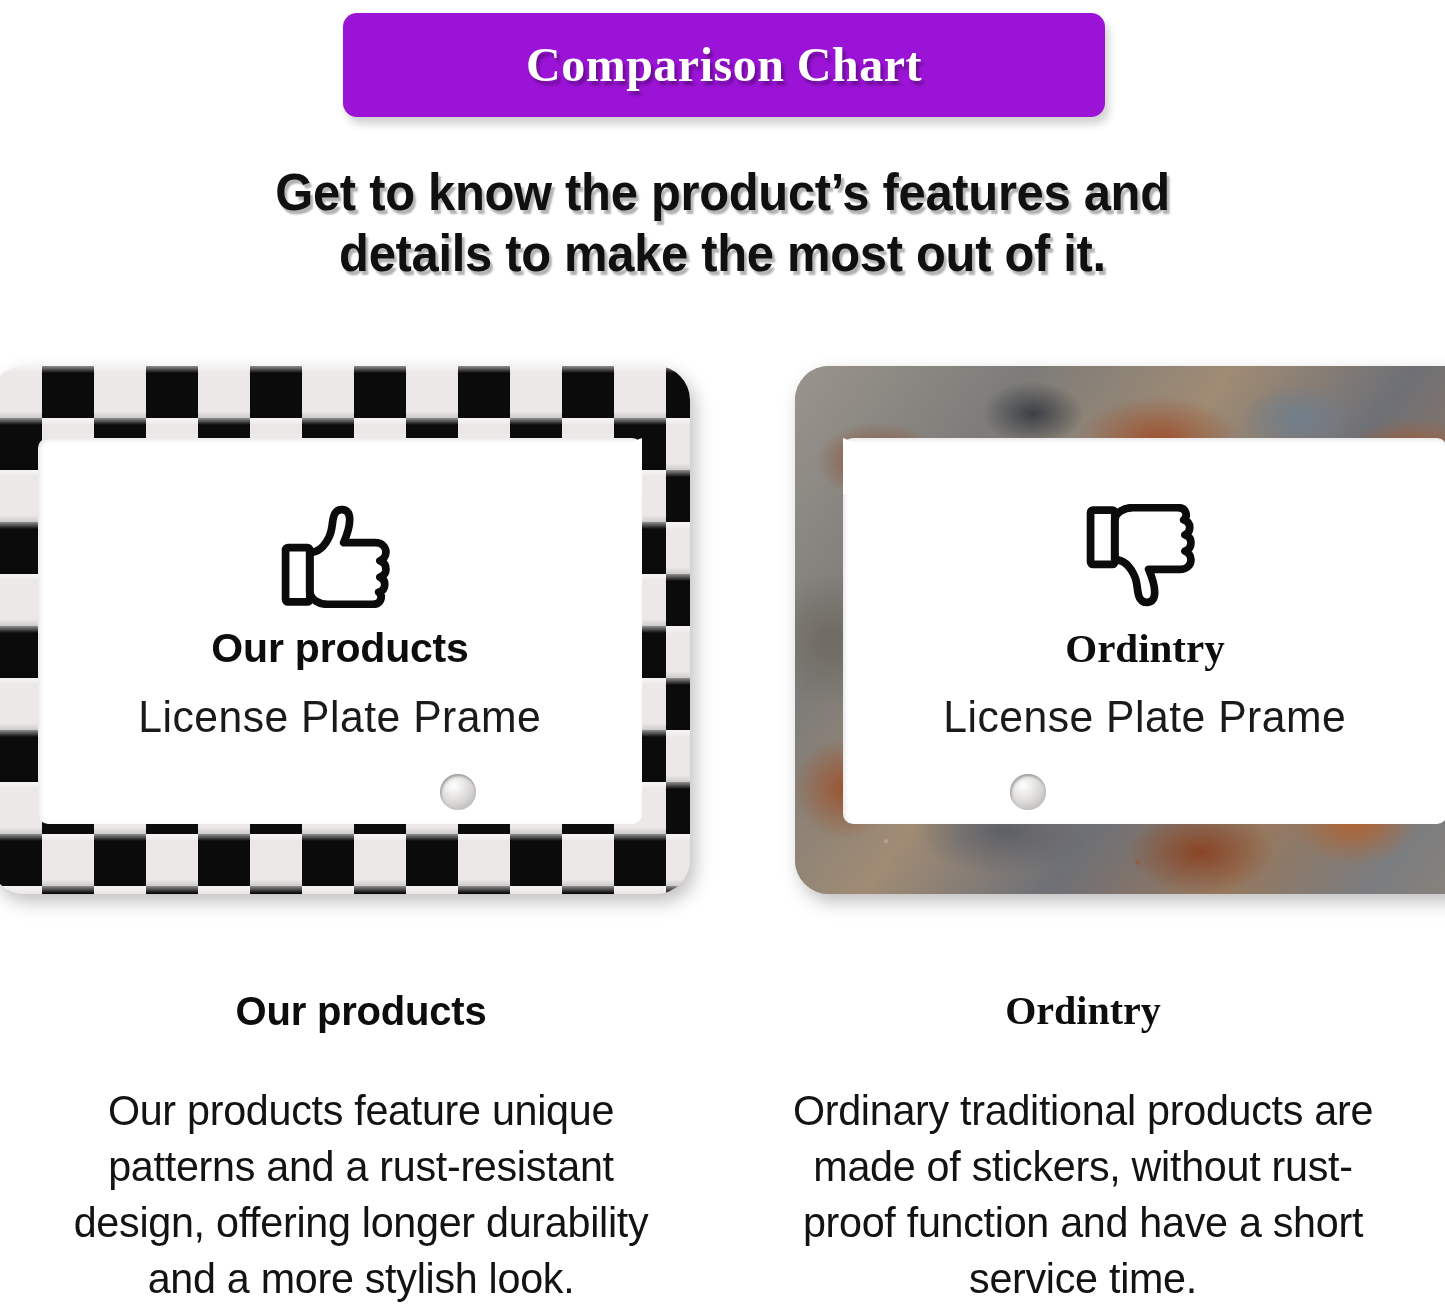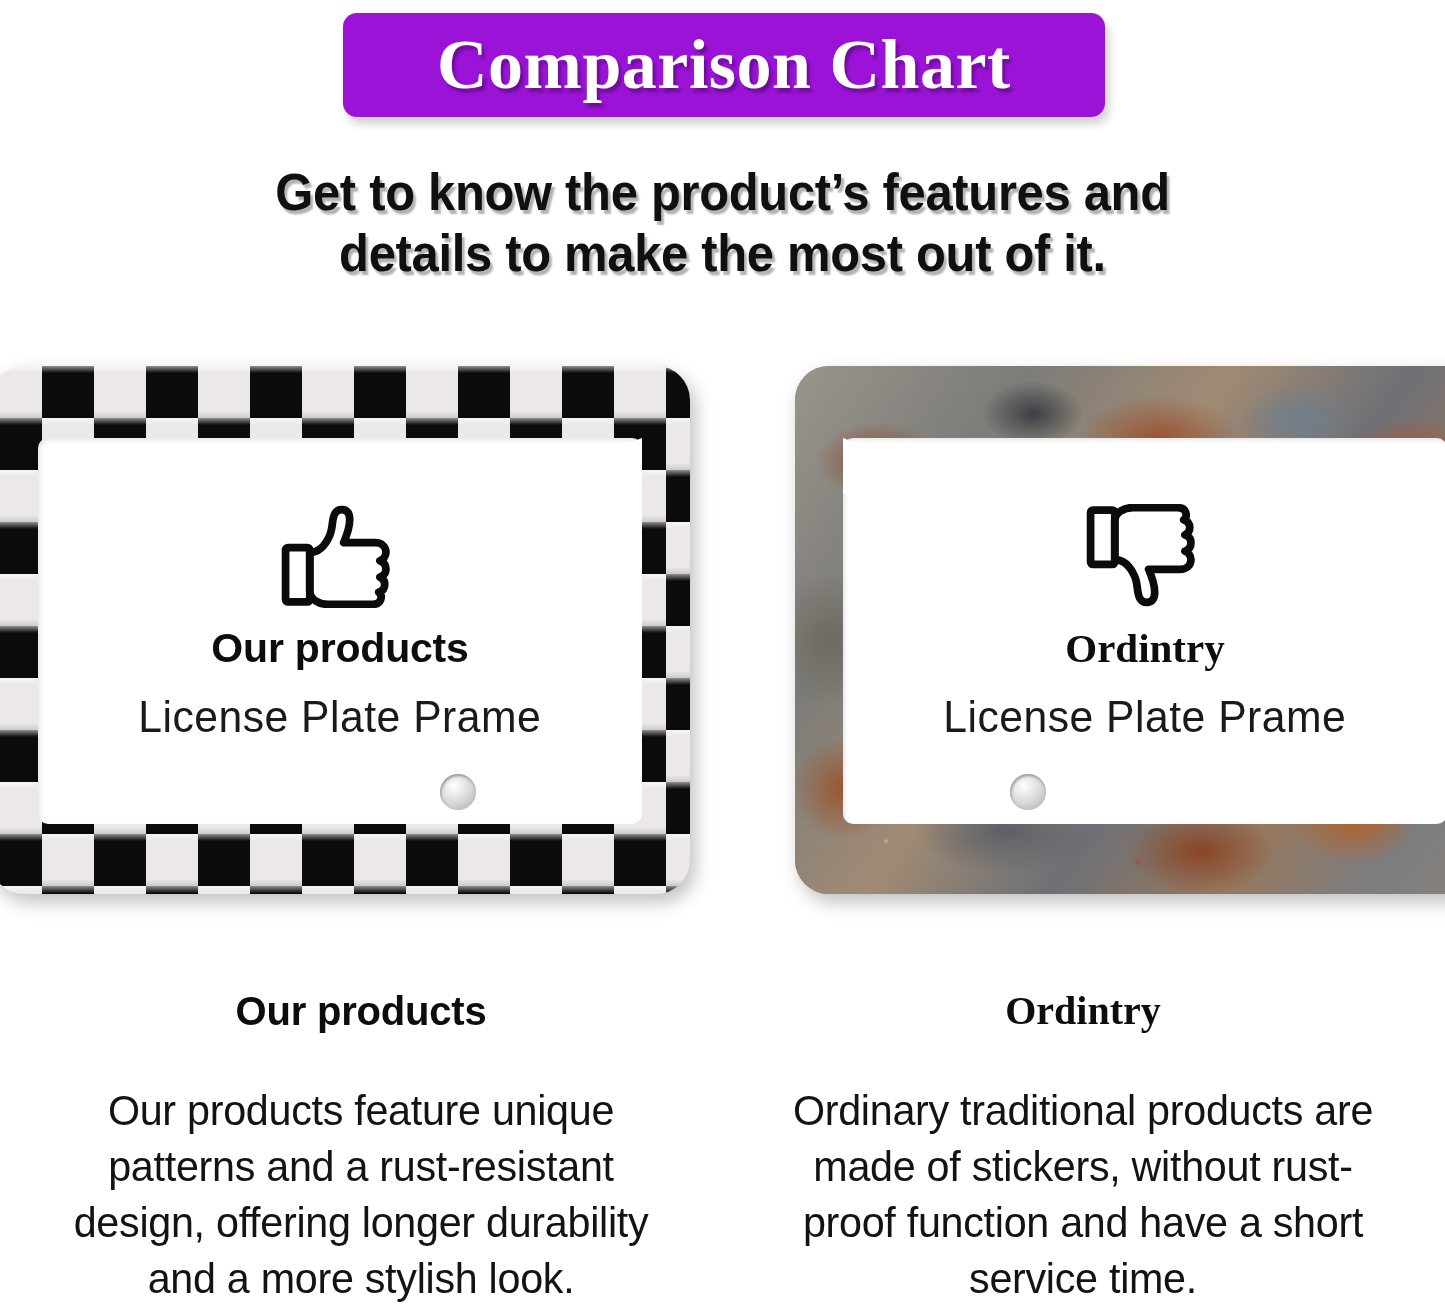--- a/index.html
+++ b/index.html
@@ -26,21 +26,21 @@
     background: #9B13D6;
     border-radius: 14px;
     box-shadow: 4px 7px 9px rgba(0,0,0,0.18);
     display: flex;
     align-items: center;
     justify-content: center;
   }
   #header-title {
     font-family: "Liberation Serif", "DejaVu Serif", serif;
     font-weight: bold;
-    font-size: 70px;
+    font-size: 48px;
     color: #ffffff;
     letter-spacing: 0.5px;
     text-shadow: 3px 4px 3px rgba(0,0,0,0.30);
     white-space: nowrap;
     line-height: 1;
   }
 
   
   #subtitle {
     position: absolute;

